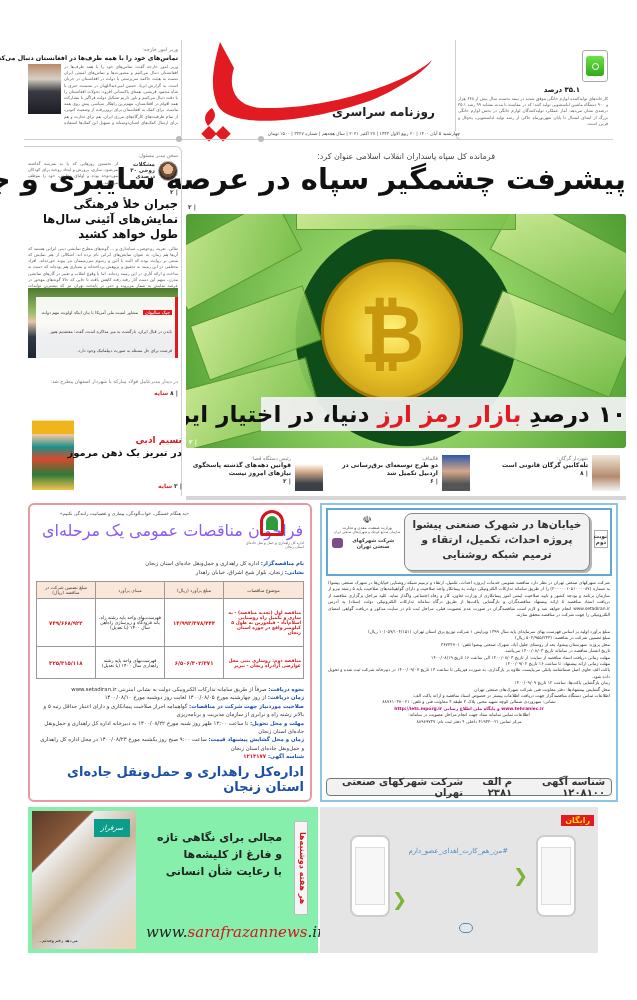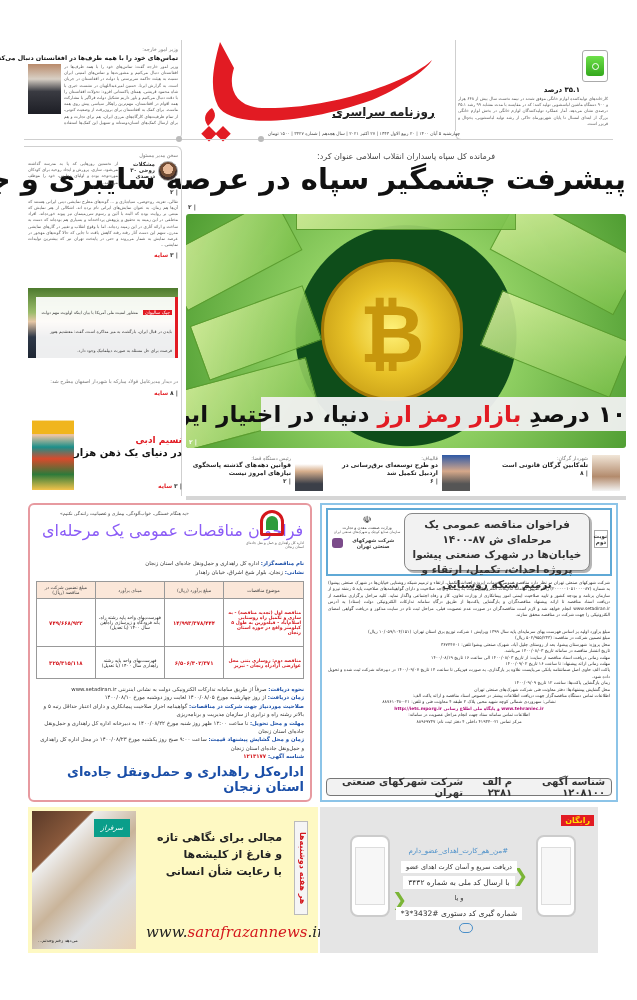--- a/index.html
+++ b/index.html
@@ -49,21 +49,21 @@
   .lbl-red { color: #d4161c; font-weight: bold; }
   .ad-line { font-size: 5.4px; line-height: 8.4px; color: #333; }
 
   
   .ad2 { border: 2px solid #8cc4e8; background: #fff; }
   .ad2-title { background: #f2f2f2; border: 1px solid #888; border-radius: 8px; box-shadow: 2px 2px 0 #b5b5b5; text-align: center; font-size: 10.5px; font-weight: 900; line-height: 15px; color: #333; }
   .ad2-body { font-size: 4.4px; line-height: 6.4px; color: #333; text-align: justify; }
   .ad2-footer { border: 1px solid #777; border-radius: 4px; background: #f2f2f2; font-size: 10px; font-weight: 900; color: #333; }
 
   
-  .ad3 { background: #fef9c3; }
+  .ad3 { background: #86efac; }
   .hands { background: linear-gradient(135deg, #5a3a28 0%, #8b5a3c 25%, #eee 26%, #c9b49a 50%, #ddd 70%, #e9d2b4 100%); }
   .ad3-text { font-size: 11px; font-weight: bold; line-height: 17px; color: #222; text-align: right; }
   .ad3-url { font-family: "DejaVu Serif", serif; font-style: italic; font-size: 15px; color: #222; direction: ltr; }
   .ad3-url .red { color: #d4161c; }
   .ad4 { background: #e5e5e5; }
   .phone { position: absolute; width: 40px; height: 82px; border: 2px solid #ccc; border-radius: 8px; background: #fff; }
   .phone .scr { position: absolute; left: 3px; right: 3px; top: 10px; bottom: 10px; background: #f7f7f7; border: 1px solid #ddd; }
   .ad4-pill { background: #fff; font-size: 6.5px; color: #333; text-align: center; padding: 2px 5px; white-space: nowrap; }
   .free-badge { background: #e21b23; color: #ffde00; font-size: 8px; font-weight: bold; padding: 1px 4px; }
   .chev { color: #7bb536; font-size: 18px; font-weight: 900; }
@@ -83,21 +83,21 @@
   </div>
 </div>
 
 <div class="abs" style="left:182px;top:30px;width:273px;height:115px;">
   <svg width="273" height="115" viewBox="0 0 273 115" style="position:absolute;left:0;top:0;">
     <path d="M38 12 C30 40, 28 60, 36 76 C48 98, 120 95, 190 70 C215 60, 245 40, 250 30 C230 50, 150 80, 80 78 C55 77, 45 60, 52 38 Z" fill="#e21b23"></path>
     <path d="M30 78 C24 82, 20 88, 26 96 C32 90, 36 86, 30 78 Z" fill="#e21b23"></path>
     <rect x="22" y="98" width="11" height="11" transform="rotate(45 27 103)" fill="#e21b23"></rect>
     <rect x="36" y="98" width="11" height="11" transform="rotate(45 41 103)" fill="#e21b23"></rect>
   </svg>
-  <div class="sub-logo abs" style="left:150px;top:75px;text-decoration:underline;">روزنامه سراسری</div>
+  <div class="sub-logo abs" style="left:150px;top:75px;">روزنامه سراسری</div>
 </div>
 <div class="abs" style="left:24px;top:139px;width:589px;height:1px;background:#cfcfcf;"></div>
 <div class="dot" style="left:176px;top:136px;"></div>
 <div class="dot" style="left:258px;top:136px;"></div>
 <div class="abs dateline" style="left:266px;top:131px;background:#fff;padding:0 2px;">چهارشنبه ۵ آبان ۱۴۰۰ | ۲۰ ربیع الاول ۱۴۴۳ | ۲۷ اکتبر ۲۰۲۱ | سال هجدهم | شماره ۳۳۲۷ | ۱۵۰۰ تومان</div>
 
 <div class="abs" style="left:458px;top:50px;width:150px;">
   <div style="display:flex;justify-content:space-between;direction:ltr;align-items:flex-end;">
     <div style="width:30px;"></div>
     <div style="display:flex;align-items:flex-end;gap:4px;direction:rtl;">
@@ -159,40 +159,41 @@
 <div class="abs frame" style="left:24px;top:146px;width:158px;height:350px;border-left:none;border-bottom:none;border-radius:0 6px 0 0;"></div>
 
 <div class="abs" style="left:28px;top:152px;width:150px;">
   <div class="kicker" style="text-align:right;">سخن مدیر مسئول</div>
   <div style="display:flex;gap:3px;margin-top:3px;align-items:flex-start;">
     <div style="width:20px;height:20px;border-radius:50%;background:radial-gradient(circle at 50% 40%,#e6b999 0 35%,#704b34 36% 55%,#3c2c2a 56%);border:1px solid #aaa;flex:none;"></div>
     <div style="font-size:5.5px;font-weight:bold;color:#333;width:34px;flex:none;">مشکلات روحی ۳۰ درصدی</div>
     <div class="tiny" style="flex:1;">از نخستین روزهایی که پا به مدرسه گذاشته می‌شود، سازی، پرورش و ایجاد روحیه برای کودکان موردتوجه بوده و اولیای مدارس، خود را موظف می‌دانند...</div>
   </div>
   <div class="pg" style="margin-top:2px;">| <span>۲</span></div>
+  <div class="left-h" style="margin-top:2px;">جبران خلأ فرهنگی نمایش‌های آئینی سال‌ها طول خواهد کشید</div>
   <div class="tiny" style="margin-top:4px;height:50px;overflow:hidden;">نقالی، تعزیه، روحوضی، سیاه‌بازی و ... گونه‌های مطرح نمایشی دینی ایرانی هستند که آن‌ها هم زمان، به عنوان نمایش‌های ایرانی نام برده اند. اشکالی از هنر نمایش که مبتنی بر روایت بوده که البته با آئین و رسوم سرزمینمان نیز پیوند خورده‌اند. افراد مختلفی در این زمینه به تحقیق و پژوهش پرداخته‌اند و بسیاری هم بوده‌اند که دست به ساخت و ارائه آثاری در این زمینه زده‌اند. اما با وقوع انقلاب و تغییر در گارهای نمایشی مدرن، سهم این دست آثار رفته رفته کاهش یافت تا جایی که حالا گونه‌های مهجور در عرصه نمایش به شمار می‌روند و حتی در پایتخت تهران نیز که بیشترین تولیدات نمایشی...</div>
   <div class="pg" style="margin-top:2px;">| <span>۳</span><span class="brand">سایه</span></div>
 </div>
 
 <div class="abs photo-sullivan" style="left:28px;top:288px;width:150px;height:70px;">
   <div class="caption abs" style="left:8px;right:0;bottom:0;padding:2px 3px;">
     <span class="cap-name">جیک سالیوان</span>
     <span class="tiny" style="color:#333;">مشاور امنیت ملی آمریکا با بیان اینکه اولویت مهم دولت بایدن در قبال ایران، بازگشت به میز مذاکره است، گفت: معتقدیم هنوز فرصت برای حل مسئله به صورت دیپلماتیک وجود دارد.</span>
   </div>
 </div>
 
 <div class="abs" style="left:28px;top:378px;width:150px;">
   <div class="kicker">در دیدار مدیرعامل فولاد مبارکه با شهردار اصفهان مطرح شد:</div>
   <div class="pg" style="margin-top:5px;">| <span>۸</span><span class="brand">سایه</span></div>
 </div>
 
 <div class="abs" style="left:32px;top:412px;width:150px;height:80px;">
   <div style="position:absolute;left:0;top:0;width:42px;height:78px;background:linear-gradient(180deg,#fff 0 10%,#f0b51d 12% 28%,#e9c3a2 20% 30%,#1c8f8a 45%,#d84a2c 60%,#2d7a3a 80%,#f3c34b 100%);border-radius:8px 8px 0 0;"></div>
   <div style="position:absolute;right:0;top:23px;font-size:9px;font-weight:900;color:#e21b23;">نسیم ادبی</div>
-  <div style="position:absolute;right:0;top:35px;font-size:10px;font-weight:900;color:#111;white-space:nowrap;">در دنیای یک ذهن هزار</div>
+  <div style="position:absolute;right:0;top:35px;font-size:10px;font-weight:900;color:#111;white-space:nowrap;">در تبریز یک ذهن مرموز</div>
   <div class="pg" style="position:absolute;right:0;top:70px;">| <span>۳</span><span class="brand">سایه</span></div>
 </div>
 
 <div class="abs ad1" style="left:28px;top:503px;width:284px;height:299px;">
   <div style="position:absolute;left:30px;top:6px;font-size:4.6px;color:#444;">«به هنگام خستگی، خواب‌آلودگی، بیماری و عصبانیت رانندگی نکنیم»</div>
   <div class="ad1-title" style="position:absolute;left:12px;top:16px;">فراخوان مناقصات عمومی یک مرحله‌ای</div>
   <div style="position:absolute;right:26px;top:5px;width:24px;height:26px;border:3px solid #d4161c;border-radius:12px 12px 2px 2px;display:flex;align-items:center;justify-content:center;">
     <div style="width:12px;height:14px;background:#2e9b3b;border-radius:6px 6px 0 0;"></div>
   </div>
   <div style="position:absolute;right:6px;top:36px;font-size:3.6px;color:#555;width:60px;text-align:right;">اداره کل راهداری و حمل و نقل جاده‌ای استان زنجان</div>
@@ -237,21 +238,20 @@
     <div class="ad-line"><span class="lbl-blue">زمان و محل گشایش پیشنهاد قیمت:</span> <span>ساعت ۹:۰۰ صبح روز یکشنبه مورخ ۱۴۰۰/۰۸/۲۳ در محل اداره کل راهداری و حمل‌ونقل جاده‌ای استان زنجان</span></div>
     <div class="ad-line"><span class="lbl-blue">شناسه آگهی:</span> <span class="lbl-red">۱۲۱۳۱۷۷</span></div>
   </div>
   <div style="position:absolute;right:6px;bottom:6px;font-size:13px;font-weight:bold;color:#1b4fa8;">اداره‌کل راهداری و حمل‌ونقل جاده‌ای استان زنجان</div>
 </div>
 
 <div class="abs ad2" style="left:320px;top:503px;width:298px;height:299px;">
   <div style="position:absolute;left:4px;right:4px;top:3px;height:68px;border:2px solid #5fa9d6;background:#fff;">
     <div style="position:absolute;right:2px;top:20px;width:14px;font-size:5.5px;font-weight:bold;color:#333;text-align:center;border:1px solid #aaa;padding:2px 0;">نوبت دوم</div>
     <div class="ad2-title" style="position:absolute;right:20px;top:3px;width:186px;height:58px;padding-top:3px;">
-      <div>فراخوان مناقصه عمومی یک مرحله‌ای ش ۸۷-۱۴۰۰</div>
       <div>خیابان‌ها در شهرک صنعتی پیشوا</div>
       <div>پروژه احداث، تکمیل، ارتقاء و ترمیم شبکه روشنایی</div>
     </div>
     <div style="position:absolute;left:4px;top:4px;width:70px;text-align:center;">
       <div style="font-size:10px;color:#333;">☫</div>
       <div style="font-size:4px;color:#333;">وزارت صنعت، معدن و تجارت</div>
       <div style="font-size:3.4px;color:#555;">سازمان صنایع کوچک و شهرک‌های صنعتی ایران</div>
       <div style="margin-top:3px;display:flex;align-items:center;gap:2px;justify-content:center;">
         <span style="font-size:5px;font-weight:bold;color:#333;">شرکت شهرکهای صنعتی تهران</span>
         <span style="width:14px;height:10px;background:#7b4b8a;border-radius:3px;display:inline-block;"></span>
@@ -303,20 +303,14 @@
   <div class="free-badge" style="position:absolute;right:4px;top:8px;">رایگان</div>
   <div class="phone" style="right:22px;top:28px;">
       <div class="scr"></div>
     </div>
   <div class="phone" style="left:30px;top:28px;">
       <div class="scr"></div>
     </div>
   <div class="chev abs" style="right:70px;top:58px;">❮</div>
   <div class="chev abs" style="left:72px;top:82px;">❮</div>
   <div style="position:absolute;left:90px;right:90px;top:40px;text-align:center;font-size:7px;color:#4a8fc9;">#من_هم_کارت_اهدای_عضو_دارم</div>
-  <div style="position:absolute;left:90px;right:90px;top:54px;display:flex;flex-direction:column;align-items:center;gap:3px;">
-    <div class="ad4-pill">دریافت سریع و آسان کارت اهدای عضو</div>
-    <div class="ad4-pill" style="font-size:7.5px;">با ارسال کد ملی به شماره ۳۴۳۲</div>
-    <div class="ad4-pill" style="background:none;">و یا</div>
-    <div class="ad4-pill" style="font-size:7.5px;">شماره گیری کد دستوری #3432*3*</div>
-  </div>
   <div style="position:absolute;left:139px;top:116px;width:14px;height:10px;border:1px solid #4a8fc9;border-radius:5px;"></div>
 </div>
 
 </body></html>

